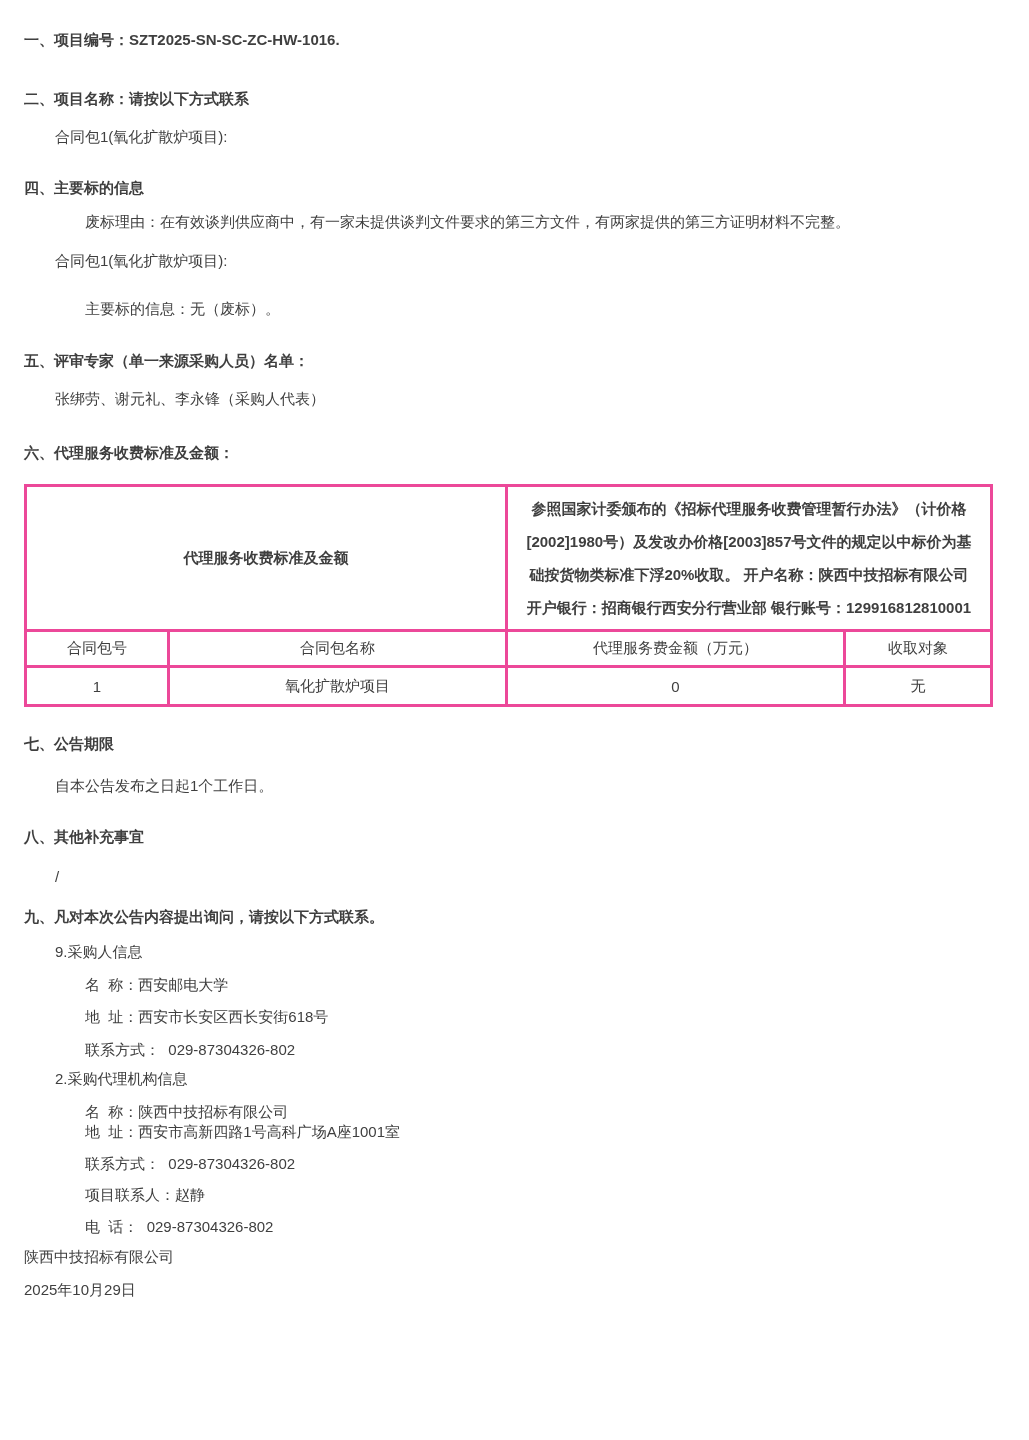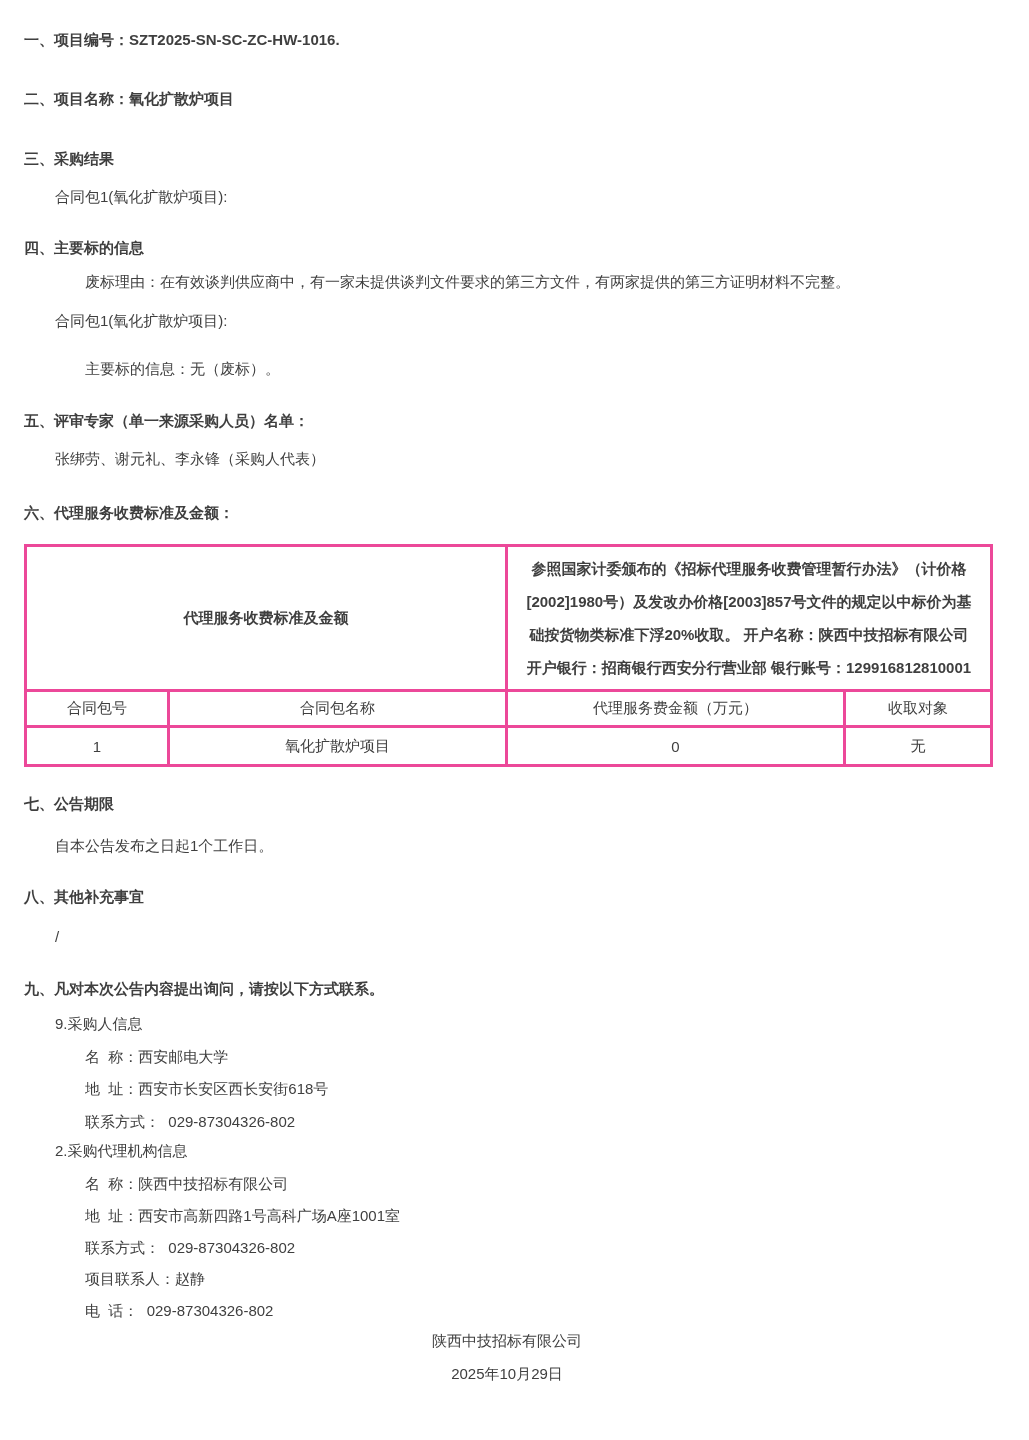--- a/index.html
+++ b/index.html
@@ -18,47 +18,47 @@
     padding: 0 39px 40px 24px;
   }
   .line {
     line-height: 20px;
     white-space: pre-wrap;
     margin: 0;
   }
   .h { font-weight: bold; }
   .ind1 { padding-left: 31px; }
   .ind2 { padding-left: 61px; }
-  .right { text-align: center; }
+  .right { text-align: left; }
 
   
   .mt-s1h  { margin-top: 30px; }
   .mt-s2h  { margin-top: 39px; }
   .mt-s3h  { margin-top: 40px; }
   .mt-s3l1 { margin-top: 18px; }
   .mt-s3l2 { margin-top: 14px; }
   .mt-s4h  { margin-top: 31px; }
   .mt-s4l1 { margin-top: 19px; }
   .mt-s4l2 { margin-top: 28px; }
   .mt-s5h  { margin-top: 32px; }
   .mt-s5l1 { margin-top: 18px; }
   .mt-s6h  { margin-top: 34px; }
   .mt-tbl  { margin-top: 21px; }
   .mt-s7h  { margin-top: 27px; }
   .mt-s7l1 { margin-top: 22px; }
   .mt-s8h  { margin-top: 31px; }
   .mt-s8l1 { margin-top: 20px; }
-  .mt-s9h  { margin-top: 32px; }
+  .mt-s9h  { margin-top: 20px; }
   .mt-c1h  { margin-top: 15px; }
   .mt-c1n  { margin-top: 13px; }
   .mt-c1a  { margin-top: 12px; }
   .mt-c1p  { margin-top: 13px; }
   .mt-c2h  { margin-top: 9px;  }
   .mt-c2n  { margin-top: 13px; }
-  .mt-c2a  { margin-top: 12px; }
+  .mt-c2a  { }
   .mt-c2p  { margin-top: 12px; }
   .mt-c3h  { margin-top: 10px; }
   .mt-c3p  { margin-top: 11px; }
   .mt-c3t  { margin-top: 12px; }
   .mt-fc   { margin-top: 10px; }
   .mt-fd   { margin-top: 13px; }
 
   
   table.fee-table {
     width: 966px;
@@ -84,23 +84,22 @@
   tr.row-header td { height: 33px; }
   tr.row-data td { height: 36px; }
 </style>
 </head>
 <body>
 
 <div class="doc">
 
   <div class="line h mt-s1h">一、项目编号：SZT2025-SN-SC-ZC-HW-1016.</div>
 
-  <div class="line h mt-s2h">二、项目名称：氧化扩散炉项目</div>
+  <div class="line h mt-s2h">二、项目名称：请按以下方式联系</div>
 
-  <div class="line h mt-s3h">三、采购结果</div>
   <div class="line ind1 mt-s3l1">合同包1(氧化扩散炉项目):</div>
   <div class="line h mt-s4h">四、主要标的信息</div>
 
   <div class="line ind2 mt-s3l2">废标理由：在有效谈判供应商中，有一家未提供谈判文件要求的第三方文件，有两家提供的第三方证明材料不完整。</div>
   <div class="line ind1 mt-s4l1">合同包1(氧化扩散炉项目):</div>
   <div class="line ind2 mt-s4l2">主要标的信息：无（废标）。</div>
 
   <div class="line h mt-s5h">五、评审专家（单一来源采购人员）名单：</div>
   <div class="line ind1 mt-s5l1">张绑劳、谢元礼、李永锋（采购人代表）</div>
 

